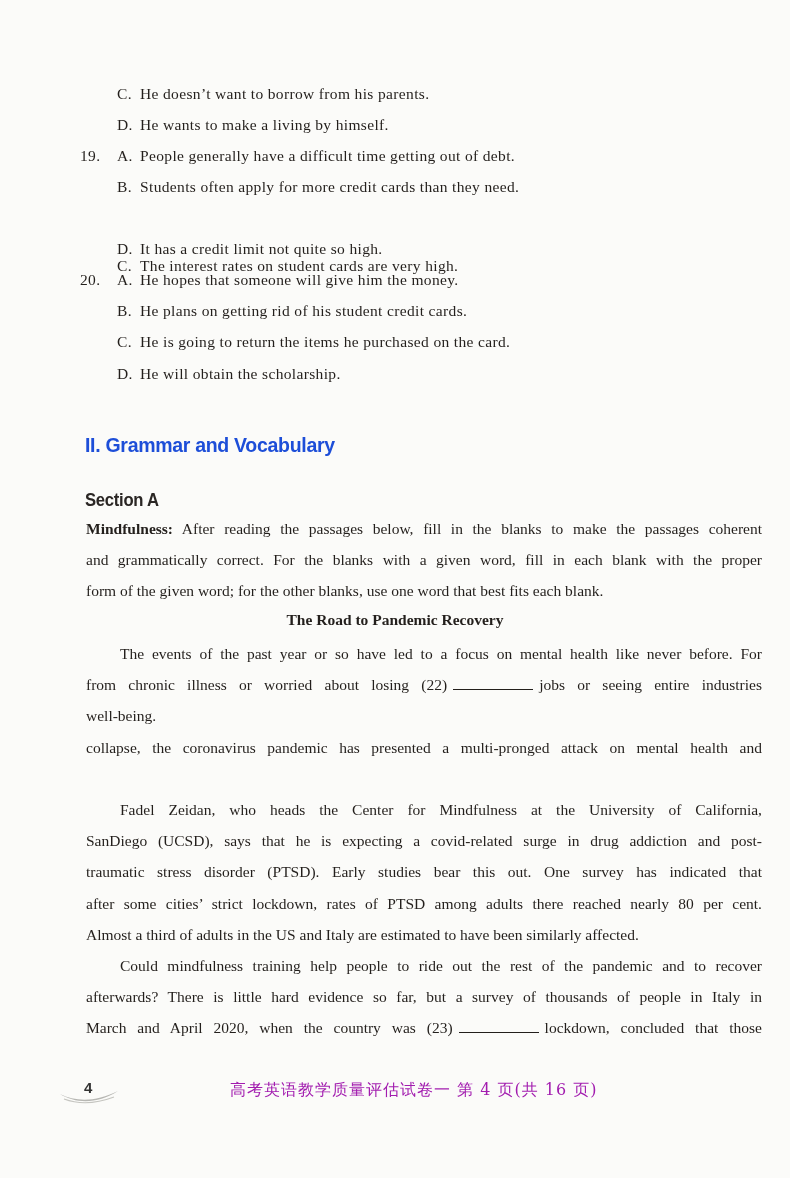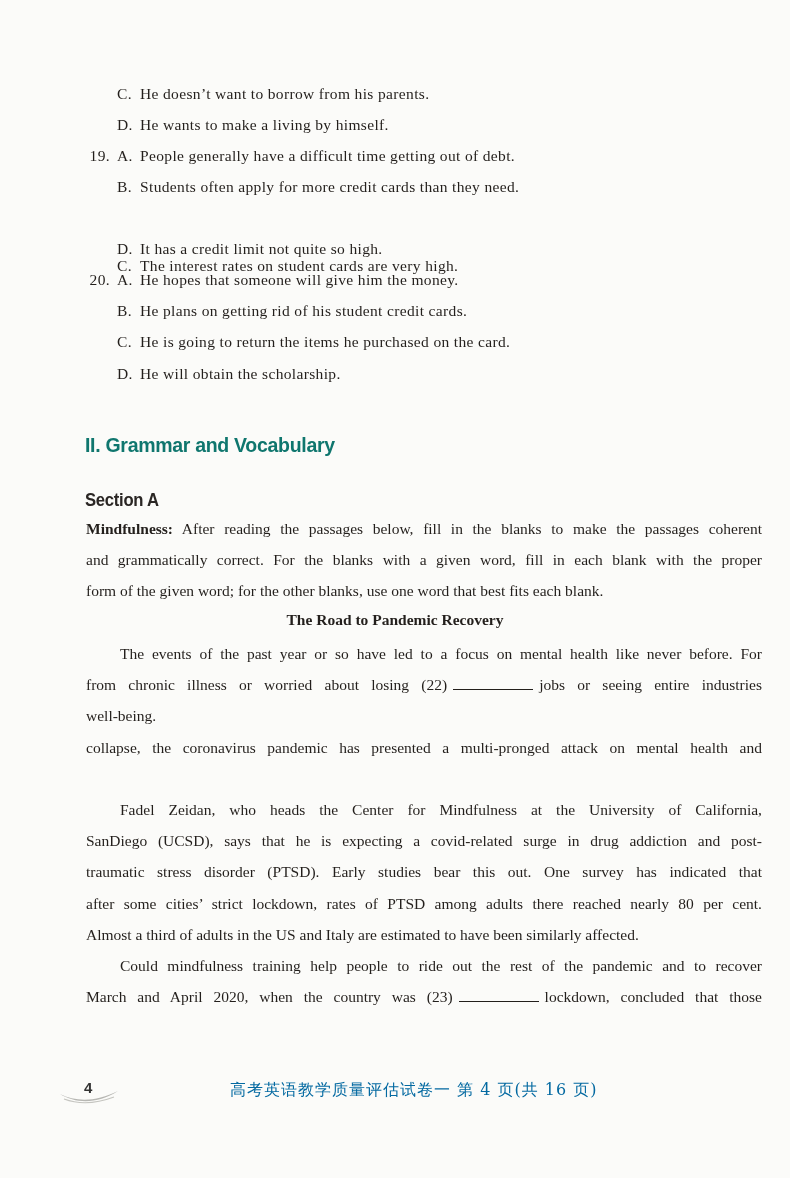--- a/index.html
+++ b/index.html
@@ -5,27 +5,27 @@
   html, body { margin: 0; padding: 0; }
   body {
     width: 790px; height: 1178px; background: #fbfbf9;
     position: relative; overflow: hidden;
     font-family: "Liberation Serif", "DejaVu Serif", serif;
     color: #231f1c;
   }
   .page { position: absolute; left: 0; top: 0; width: 790px; height: 940px; }
 
   .opt { position: absolute; font-size: 15.5px; line-height: 20px; white-space: nowrap; letter-spacing: 0.35px; }
-  .opt .num { position: absolute; left: -37px; width: 30px; text-align: right; }
+  .opt .num { position: absolute; left: -37px; width: 30px; }
   .opt .let { display: inline-block; width: 23px; }
 
   .sec-title {
     position: absolute; left: 85px; top: 434px;
     font-family: "Liberation Sans", "DejaVu Sans", sans-serif;
-    font-weight: bold; font-size: 19.5px; color: #0f766e; letter-spacing: -0.3px;
+    font-weight: bold; font-size: 19.5px; color: #1d4ed8; letter-spacing: -0.3px;
   }
   .sub-title {
     position: absolute; left: 85px; top: 489px;
     font-family: "Liberation Sans", "DejaVu Sans", sans-serif;
     font-size: 18.5px; font-weight: bold; color: #2a2624; letter-spacing: -0.3px;
     transform: scaleX(0.9); transform-origin: left;
   }
 
   .para {
     position: absolute; left: 86px; width: 676px;
@@ -42,21 +42,21 @@
   }
   .blank { display: inline-block; width: 56px; border-bottom: 1px solid #231f1c; height: 14px; vertical-align: baseline; margin: 0 6px; }
 
   .footer { position: absolute; top: 1078px; left: 0; width: 790px; height: 30px; }
   .footer .pnum {
     position: absolute; left: 84px; top: 1px;
     font-family: "Liberation Sans", "DejaVu Sans", sans-serif; font-weight: bold; font-size: 15px; color: #333;
   }
   .footer .swoosh { position: absolute; left: 58px; top: 10px; width: 62px; height: 18px; }
   .footer .ftext {
-    position: absolute; left: 230px; top: 2px; font-size: 16px; color: #0369a1; letter-spacing: 1px;
+    position: absolute; left: 230px; top: 2px; font-size: 16px; color: #a21caf; letter-spacing: 1px;
     font-family: "DejaVu Serif", "Liberation Serif", serif;
   }
 </style>
 </head>
 <body>
 
 <div class="page">
 
   <div>
     <div class="opt" style="left:117px; top:84px;">
@@ -112,20 +112,21 @@
   <div class="para" style="top:794px;">
     <span class="line indent">Fadel Zeidan, who heads the Center for Mindfulness at the University of California,</span>
     <span class="line">SanDiego (UCSD), says that he is expecting a covid-related surge in drug addiction and post-</span>
     <span class="line">traumatic stress disorder (PTSD). Early studies bear this out. One survey has indicated that</span>
     <span class="line">after some cities’ strict lockdown, rates of PTSD among adults there reached nearly 80 per cent.</span>
     <span class="line last">Almost a third of adults in the US and Italy are estimated to have been similarly affected.</span>
   </div>
 
   <div class="para" style="top:950px;">
     <span class="line indent">Could mindfulness training help people to ride out the rest of the pandemic and to recover</span>
+    <span class="line">afterwards? There is little hard evidence so far, but a survey of thousands of people in Italy in</span>
     <span class="line"><span>March and April 2020, when the country was (23)</span><span class="blank" style="width:80px;"></span><span>lockdown, concluded that those</span></span>
   </div>
 
   <div class="footer">
     <svg class="swoosh" viewBox="0 0 62 18">
       <path d="M2 6 C 18 14, 38 14, 60 3 C 40 16, 18 16, 2 6 Z" fill="#9a9a96" opacity="0.7"></path>
       <path d="M6 11 C 22 17, 40 15, 56 9" stroke="#c5c5c0" stroke-width="1.2" fill="none"></path>
     </svg>
     <span class="pnum">4</span>
     <span class="ftext">高考英语教学质量评估试卷一   第 4 页(共 16 页)</span>

